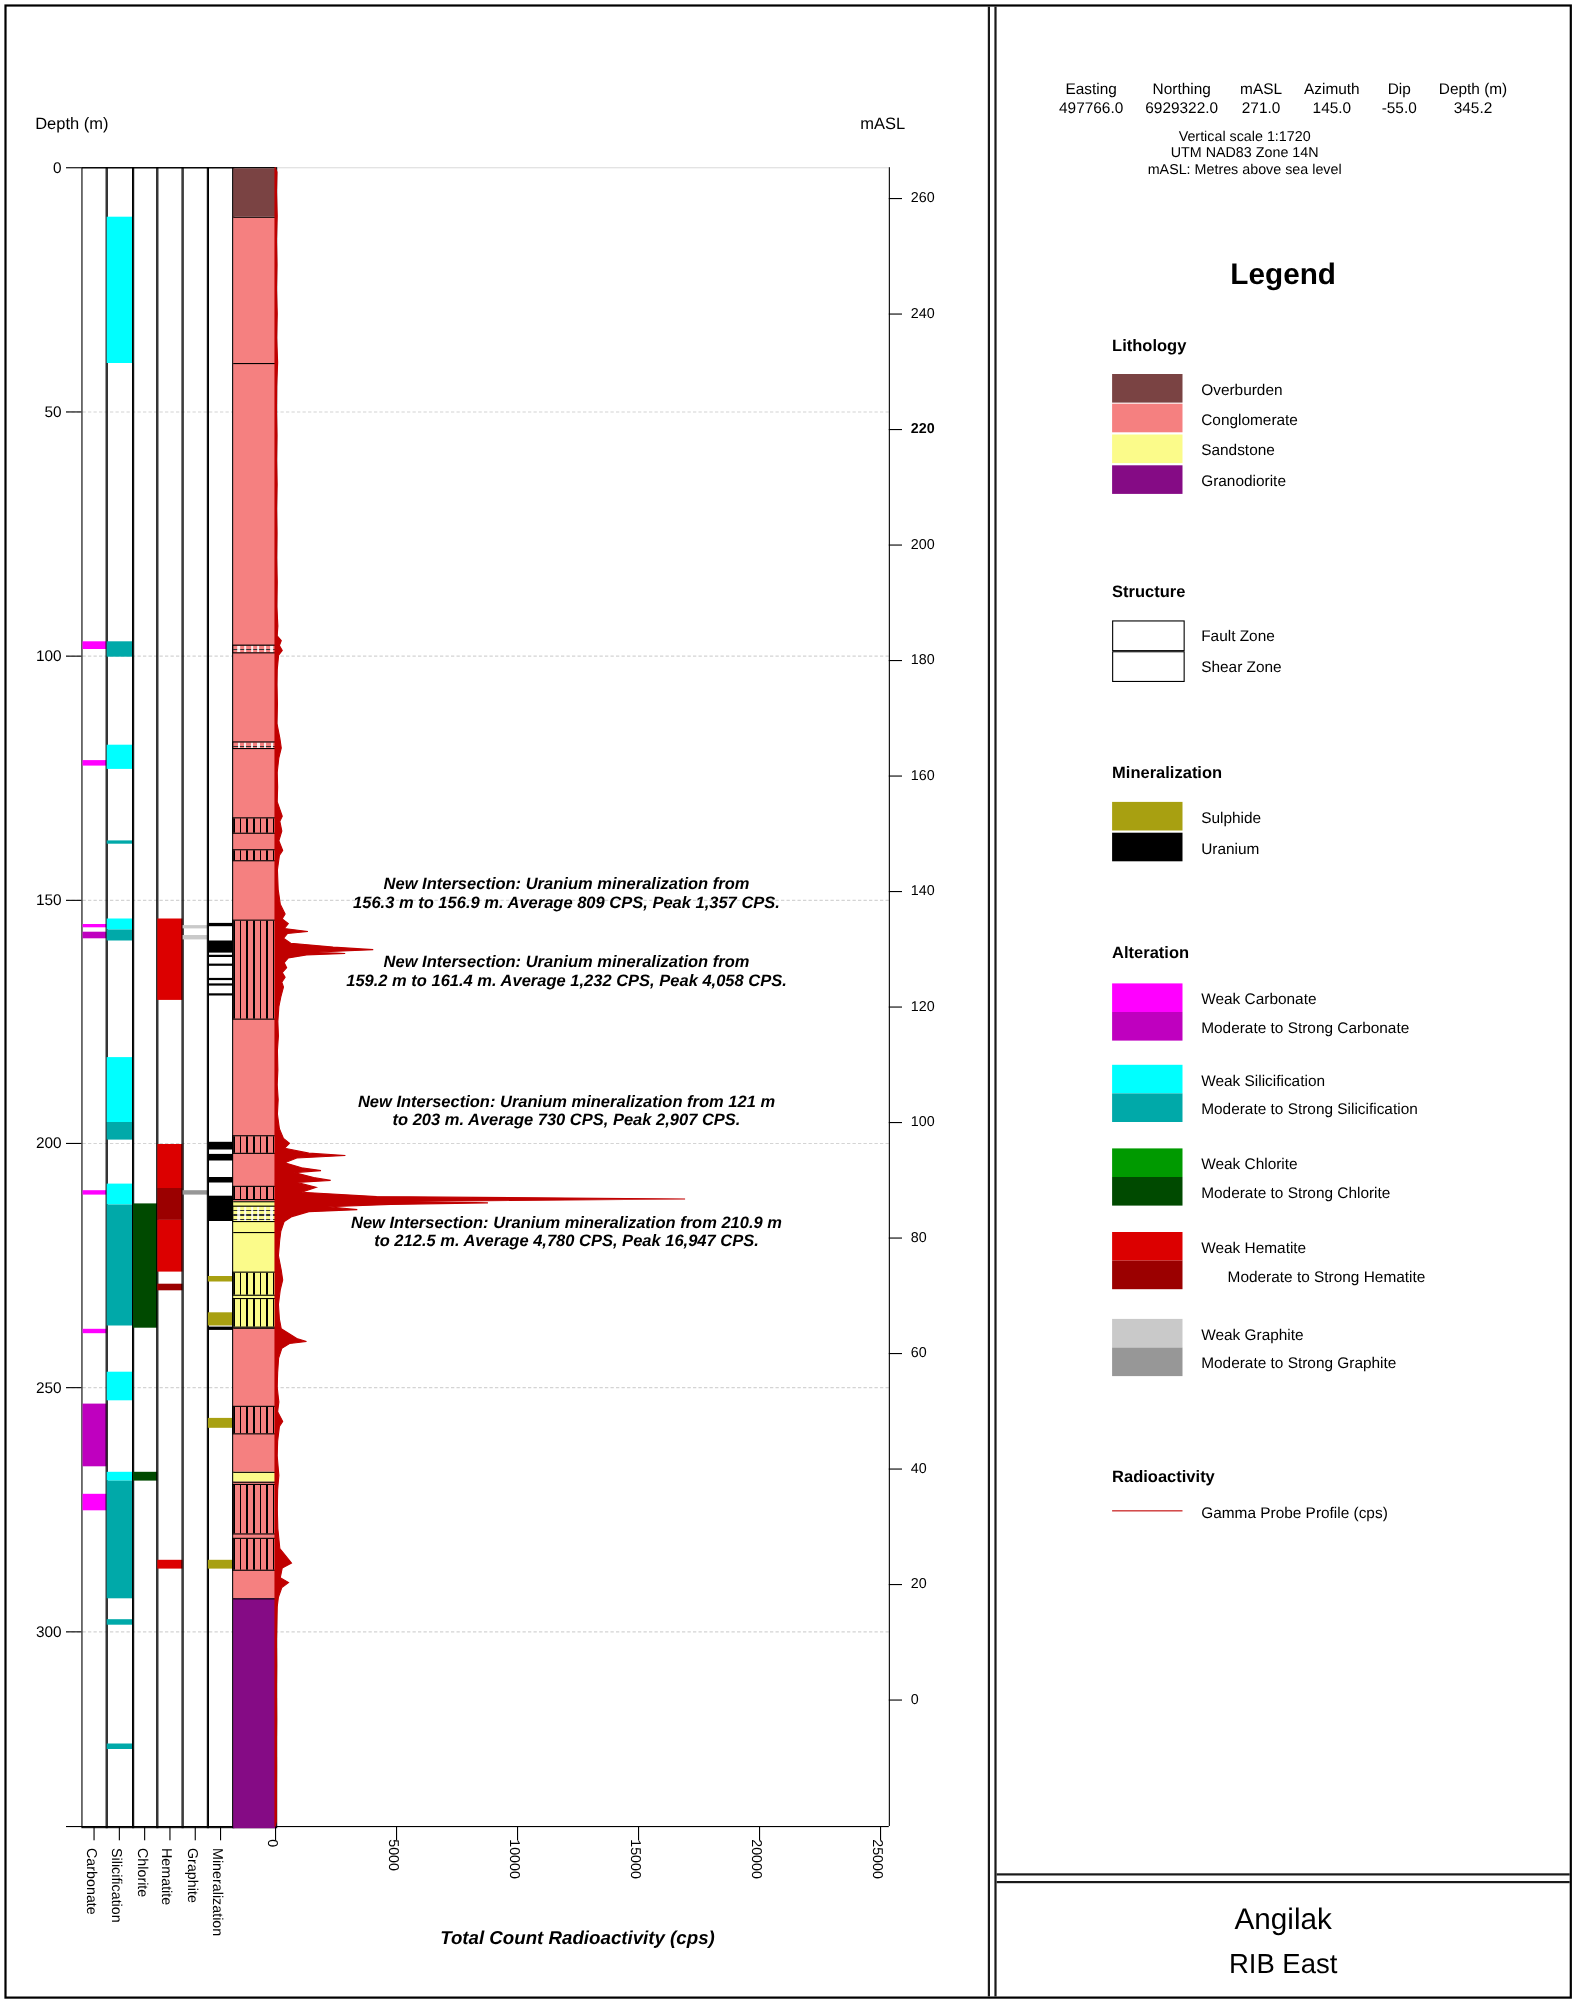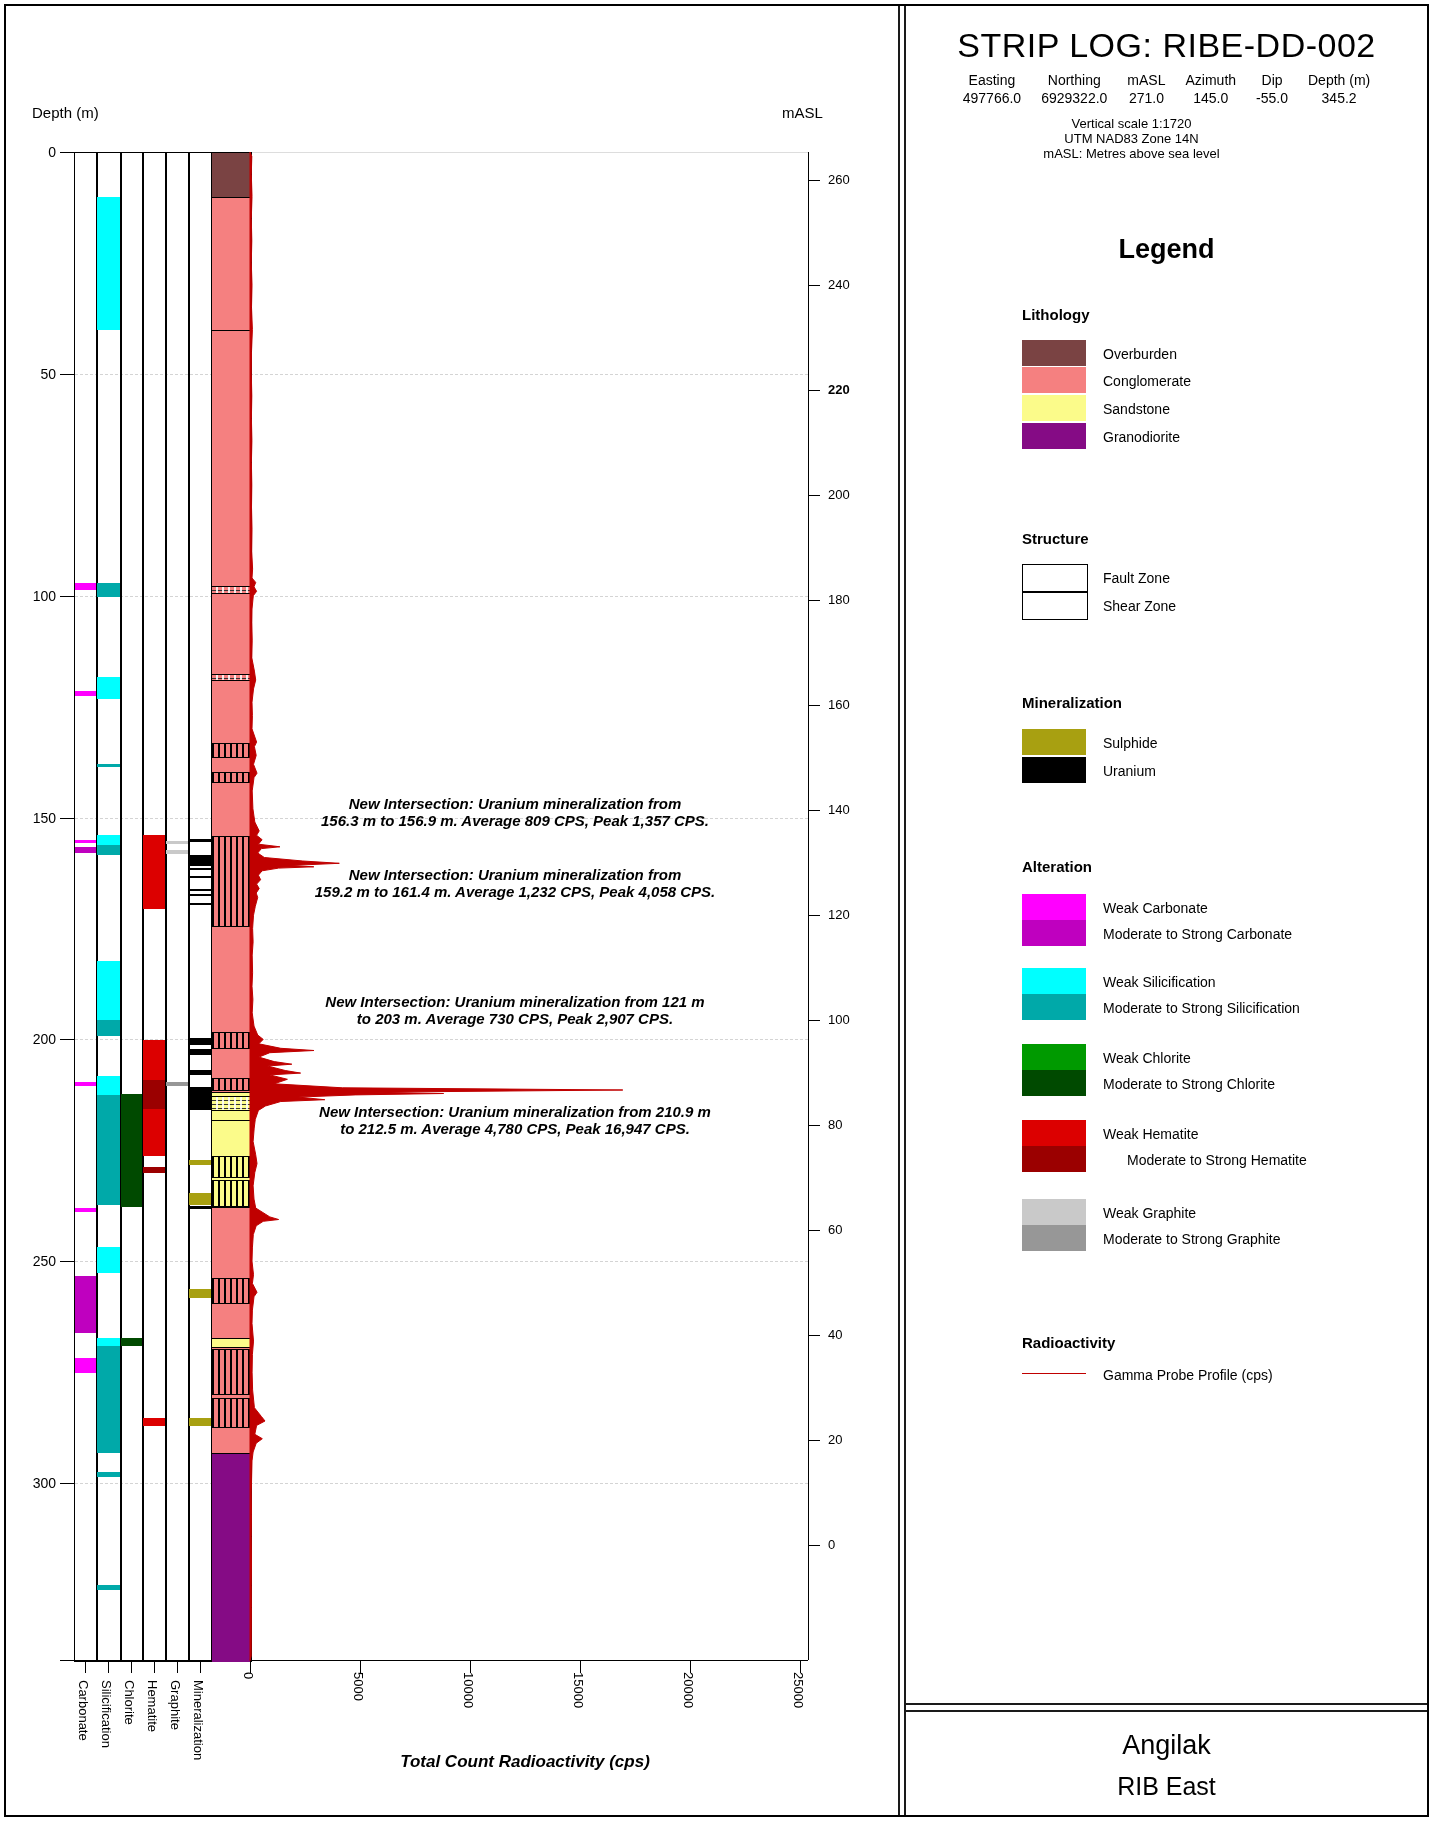--- a/index.html
+++ b/index.html
@@ -239,21 +239,20 @@
       <div class="abs annot" style="position: absolute; left: 255px; width: 520px; top: 1102.85px;">
         <div>New Intersection: Uranium mineralization from 210.9 m</div>
         <div>to 212.5 m. Average 4,780 CPS, Peak 16,947 CPS.</div>
       </div>
     </div>
 
   <div class="divider"></div>
 
   <div class="abs" style="left:906px;top:6px;width:521px;height:1809px;">
 
-    <div class="abs rp-title" style="left:0;top:20px;width:521px;">STRIP LOG: RIBE-DD-002</div>
 
     <div class="abs meta-row" style="left:0;top:66px;width:521px;">
       <div class="meta-cell">
         <div class="l">Easting</div>
         <div class="v">497766.0</div>
       </div>
       <div class="meta-cell">
         <div class="l">Northing</div>
         <div class="v">6929322.0</div>
       </div>
@@ -276,21 +275,21 @@
     </div>
 
     <div class="abs" style="left:0;top:110px;width:451px;">
       <div class="scale-line">Vertical scale 1:1720</div>
       <div class="scale-line">UTM NAD83 Zone 14N</div>
       <div class="scale-line">mASL: Metres above sea level</div>
     </div>
 
     <div class="abs legend-title" style="left:0;top:228px;width:521px;">Legend</div>
 
-    <div id="legend-body" class="abs" style="left:16px;top:0;width:448px;height:1500px;">
+    <div id="legend-body" class="abs" style="left:5px;top:0;width:448px;height:1500px;">
         <div class="sec-head" style="position: absolute; left: 100px; top: 300px;">Lithology</div>
         <div class="sw" style="position: absolute; top: 334px; height: 26px; background: rgb(122, 67, 67);"></div>
         <div class="sw-lab" style="position: absolute; top: 340px;">Overburden</div>
         <div class="sw" style="position: absolute; top: 361px; height: 26px; background: rgb(245, 128, 128);"></div>
         <div class="sw-lab" style="position: absolute; top: 367px;">Conglomerate</div>
         <div class="sw" style="position: absolute; top: 389px; height: 26px; background: rgb(251, 251, 138);"></div>
         <div class="sw-lab" style="position: absolute; top: 395px;">Sandstone</div>
         <div class="sw" style="position: absolute; top: 417px; height: 26px; background: rgb(133, 11, 133);"></div>
         <div class="sw-lab" style="position: absolute; top: 423px;">Granodiorite</div>
         <div class="sec-head" style="position: absolute; left: 100px; top: 524px;">Structure</div>

